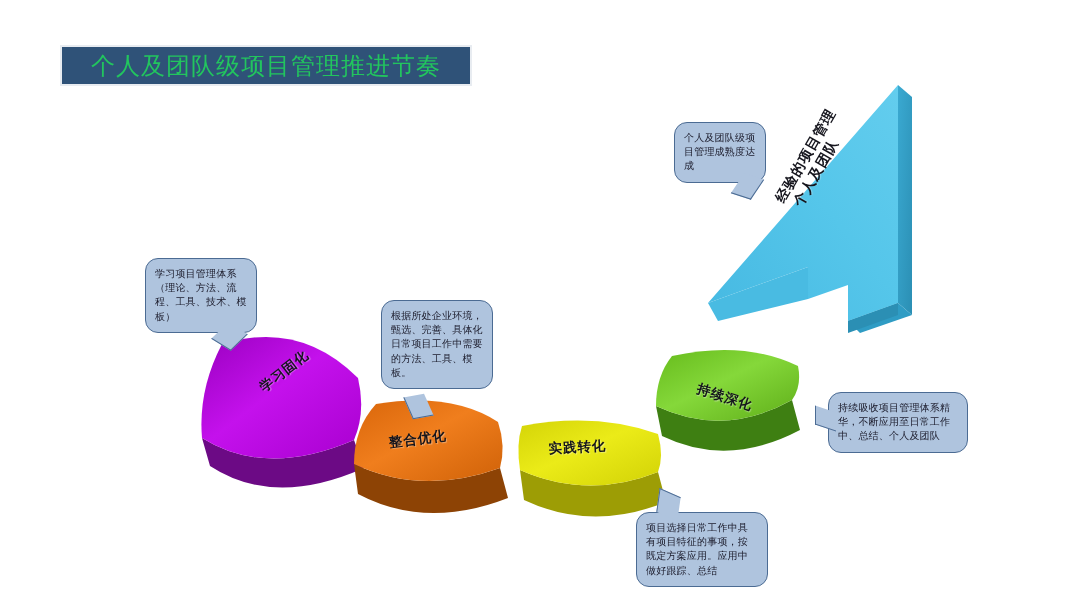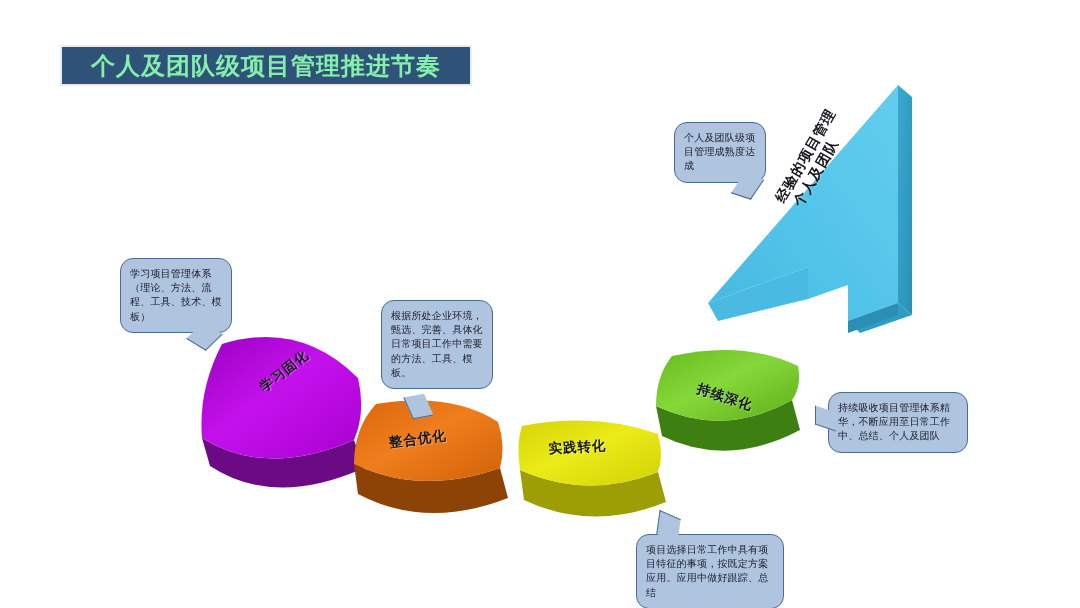--- a/index.html
+++ b/index.html
@@ -26,23 +26,23 @@
     width: 412px;
     height: 41px;
     background: #2f5278;
     border: 2px solid #e8ecf1;
     box-sizing: border-box;
     display: flex;
     align-items: center;
     justify-content: center;
   }
   .title-bar .title-text {
-    color: #86efac;
+    color: #22c55e;
     font-size: 24px;
-    font-weight: bold;
+    font-weight: normal;
     letter-spacing: 1px;
     line-height: 1;
     white-space: nowrap;
   }
 
   
   .callout {
     position: absolute;
     background: #afc4de;
     border: 1.6px solid #4b6b93;
@@ -187,31 +187,31 @@
           <stop offset="45%" stop-color="#85d83a"></stop>
           <stop offset="100%" stop-color="#5fae19"></stop>
         </linearGradient>
       </defs>
       <path d="M4,66 Q72,98 140,60 L148,90 Q76,128 10,96 Z" fill="#3e7f12"></path>
       <path d="M20,16 Q92,0 146,26 Q150,46 140,60 Q72,98 4,66 Q4,36 20,16 Z" fill="url(#gz1)"></path>
     </svg>
     <span class="block-label" style="left:48px; top:40px; transform: rotate(18deg); transform-origin:left top;">持续深化</span>
   </div>
 
-  <div class="callout" style="left:120px; top:258px; width:112px;">
+  <div class="callout" style="left:145px; top:258px; width:112px;">
     <span>学习项目管理体系（理论、方法、流程、工具、技术、模板）</span>
     <span class="tail-box" style="left:72px; top:66px; width:22px; height:22px; transform: rotate(32deg) skewX(-14deg); border-top:none; border-left:none;"></span>
   </div>
 
   <div class="callout" style="left:381px; top:300px; width:112px;">
     <span>根据所处企业环境，甄选、完善、具体化日常项目工作中需要的方法、工具、模板。</span>
     <span class="tail-box" style="left:26px; top:94px; width:20px; height:22px; transform: rotate(-10deg) skewX(14deg); border-top:none; border-right:none;"></span>
   </div>
 
-  <div class="callout" style="left:636px; top:512px; width:148px;margin-top:22px;">
+  <div class="callout" style="left:636px; top:512px; width:132px;">
     <span>项目选择日常工作中具有项目特征的事项，按既定方案应用。应用中做好跟踪、总结</span>
     <span class="tail-box" style="left:20px; top:-20px; width:22px; height:22px; transform: rotate(24deg) skewX(16deg); border-bottom:none; border-right:none;"></span>
   </div>
 
   <div class="callout" style="left:828px; top:392px; width:140px;">
     <span>持续吸收项目管理体系精华，不断应用至日常工作中、总结、个人及团队</span>
     <span class="tail-box" style="left:-14px; top:16px; width:20px; height:18px; transform: skewY(18deg); border-top:none; border-right:none;"></span>
   </div>
 
   <div class="callout" style="left:674px; top:122px; width:92px;">

